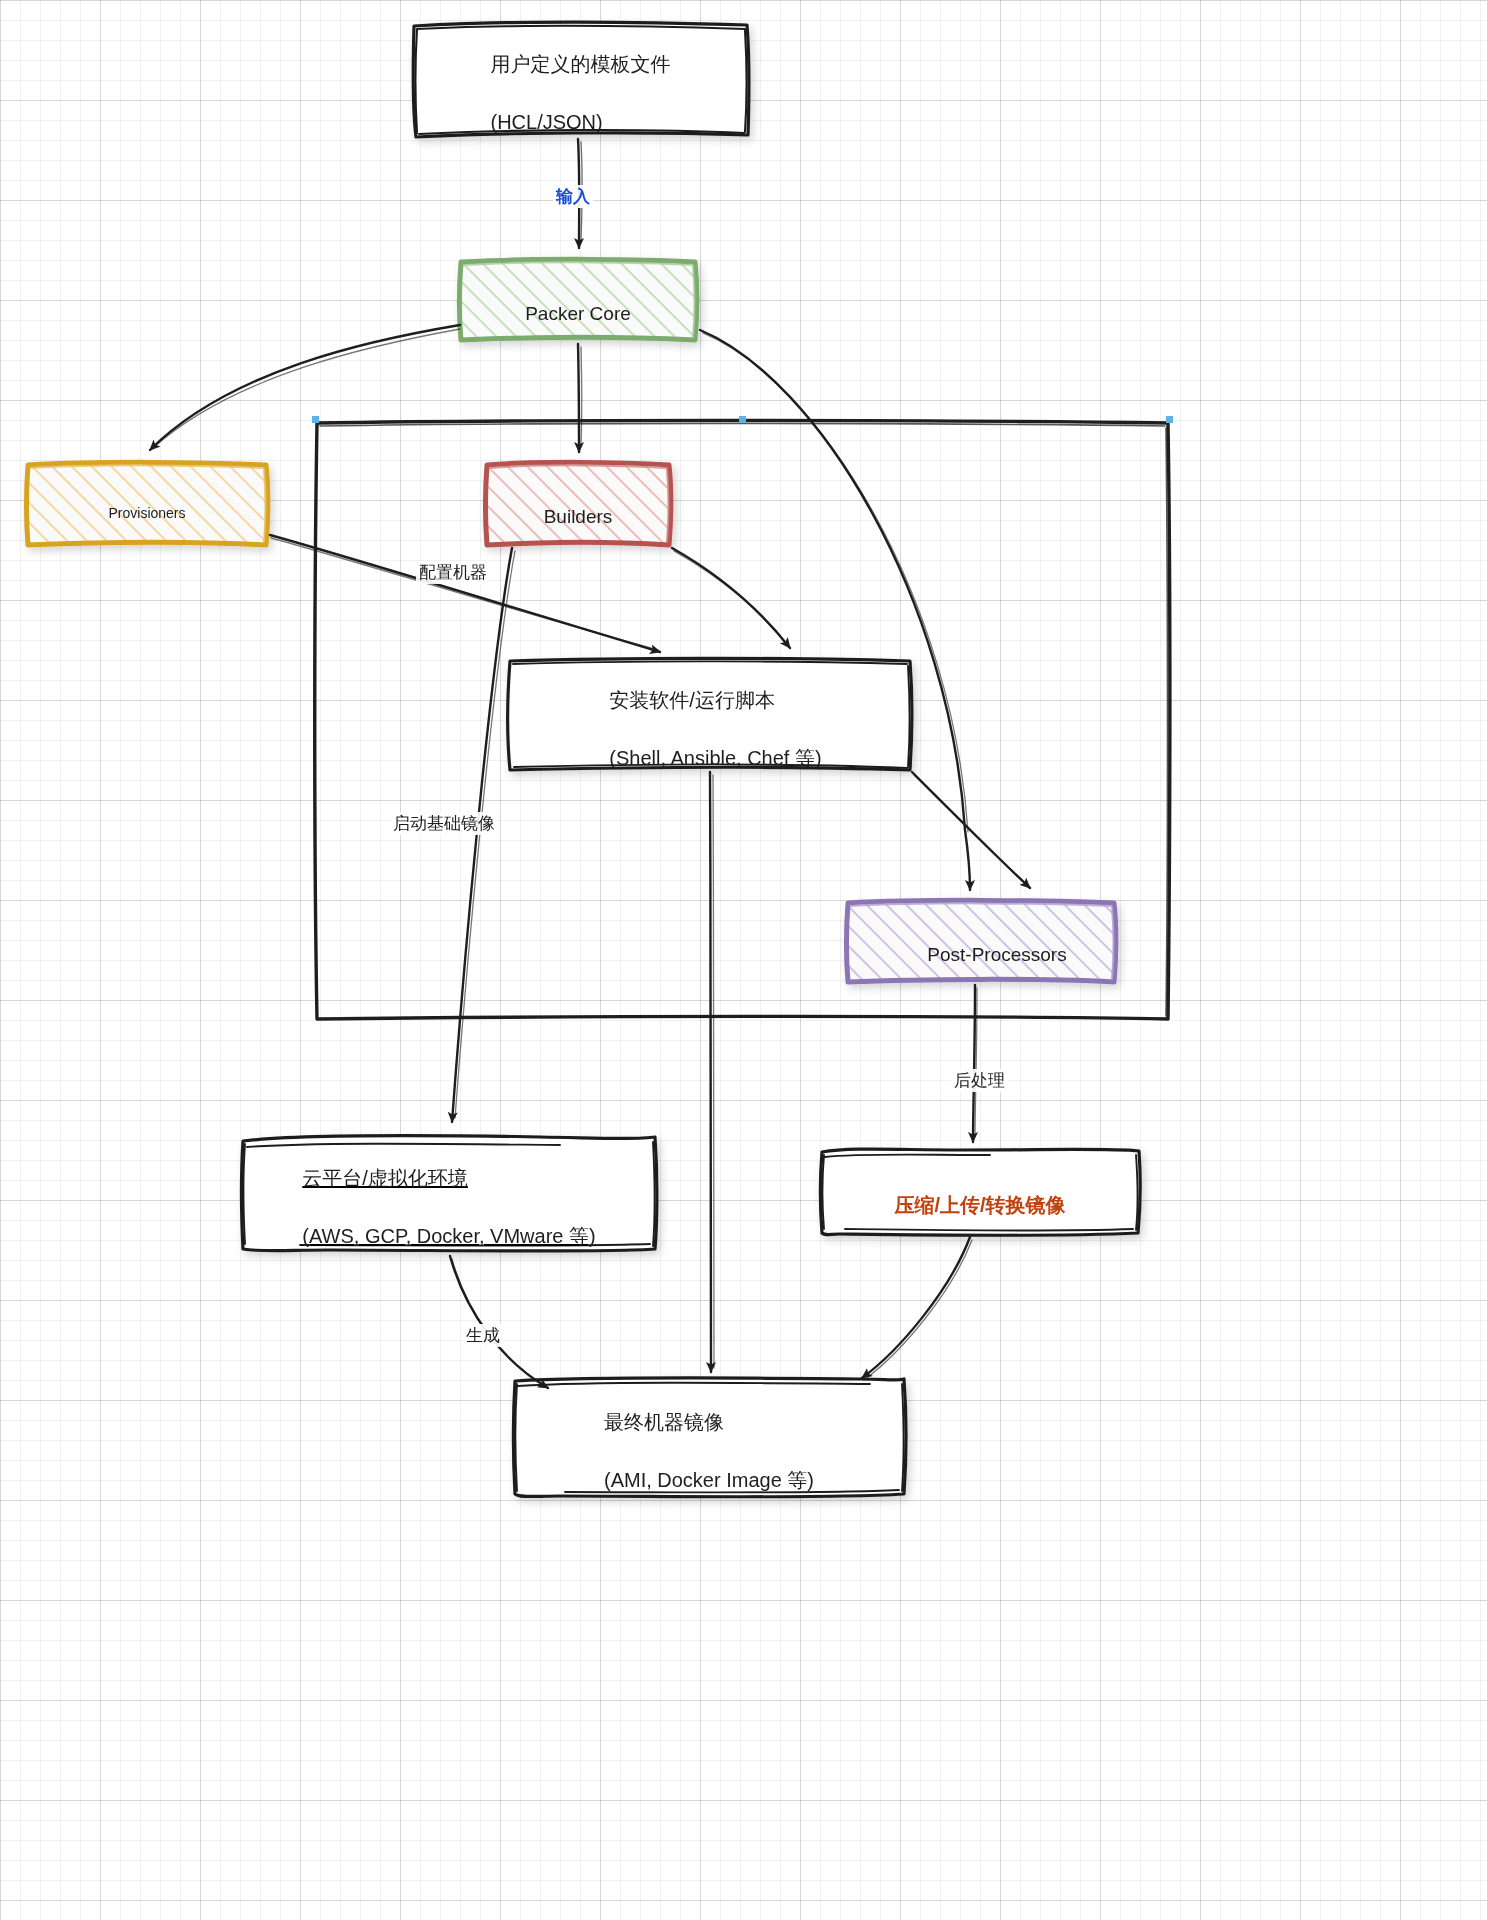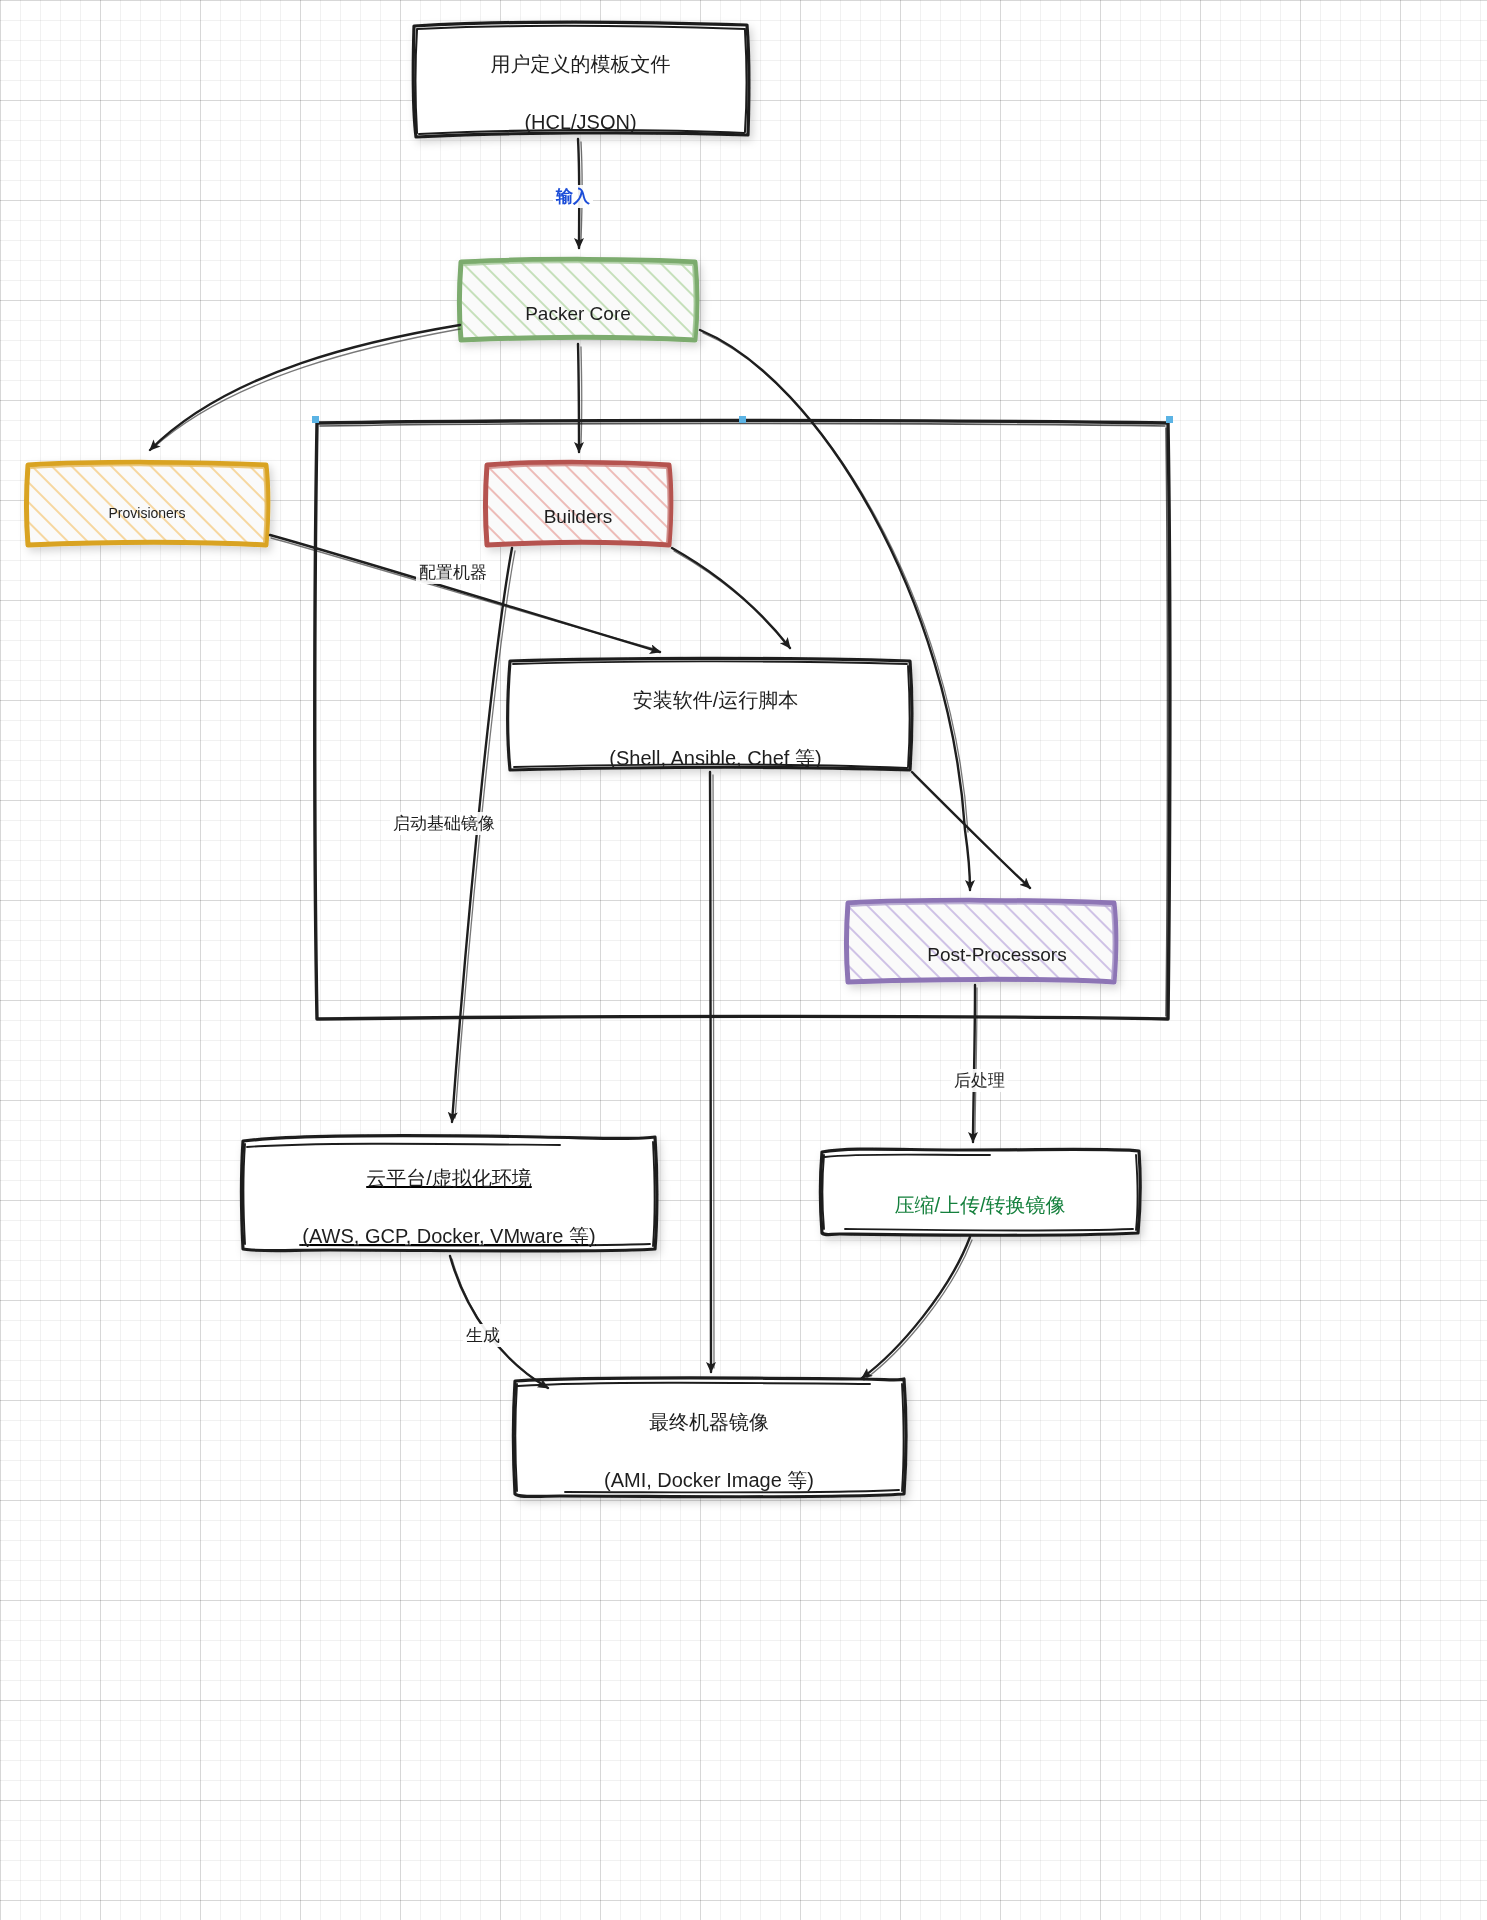--- a/index.html
+++ b/index.html
@@ -16,21 +16,21 @@
     background-image:
       linear-gradient(to right, rgba(0,0,0,0.055) 1px, transparent 1px),
       linear-gradient(to bottom, rgba(0,0,0,0.055) 1px, transparent 1px),
       linear-gradient(to right, rgba(0,0,0,0.11) 1px, transparent 1px),
       linear-gradient(to bottom, rgba(0,0,0,0.11) 1px, transparent 1px);
     background-size:20px 20px,20px 20px,100px 100px,100px 100px;
     background-position:0 0,0 0,0 0,0 0;
     z-index:0;
   }
   #canvas{position:absolute;inset:0;z-index:2;}
-  .node{position:absolute;z-index:3;display:flex;align-items:center;justify-content:center;text-align:center;box-sizing:border-box;}
+  .node{position:absolute;z-index:3;display:flex;align-items:center;justify-content:center;text-align:left;box-sizing:border-box;}
   .node .lbl{line-height:1.45;white-space:pre-line;z-index:4;position:relative;}
   .edge-label{position:absolute;z-index:5;background:rgba(255,255,255,0.92);padding:0 3px;white-space:nowrap;}
 </style>
 </head>
 <body>
 
 <div id="grid"></div>
 
 <svg id="canvas" width="1487" height="1920" viewBox="0 0 1487 1920">
   <defs>
@@ -193,21 +193,21 @@
 </div>
 
 <div class="node" style="left:240px;top:1132px;width:418px;height:122px;text-decoration:underline;">
   <div class="lbl" style="font-size:20px;color:#1e1e1e;">
     <span>云平台/虚拟化环境</span><br>
     <span>(AWS, GCP, Docker, VMware 等)</span>
   </div>
 </div>
 
 <div class="node" style="left:820px;top:1148px;width:320px;height:86px;">
-  <div class="lbl" style="font-size:20px;color:#15803d;">
+  <div class="lbl" style="font-size:20px;color:#c2410c;font-weight:bold;">
     <span>压缩/上传/转换镜像</span>
   </div>
 </div>
 
 <div class="node" style="left:512px;top:1376px;width:394px;height:122px;">
   <div class="lbl" style="font-size:20px;color:#1e1e1e;">
     <span>最终机器镜像</span><br>
     <span>(AMI, Docker Image 等)</span>
   </div>
 </div>

